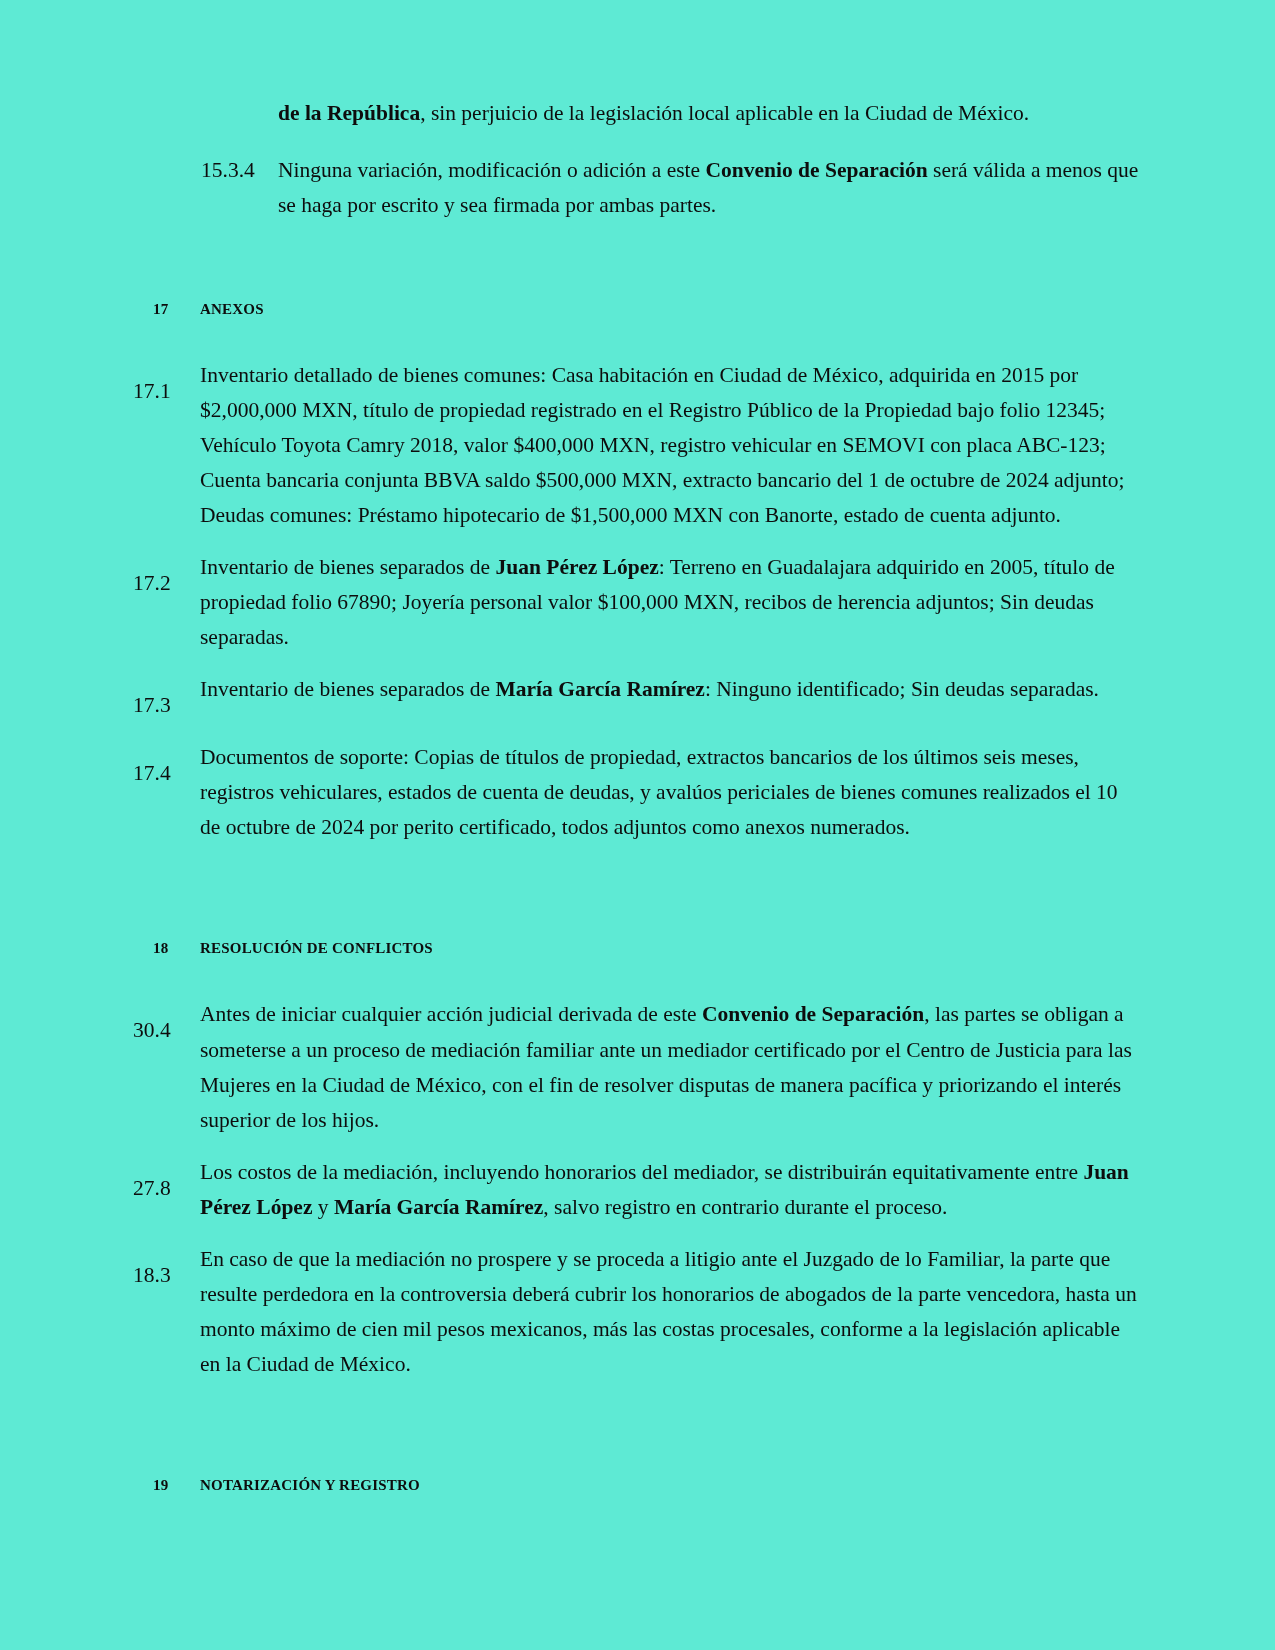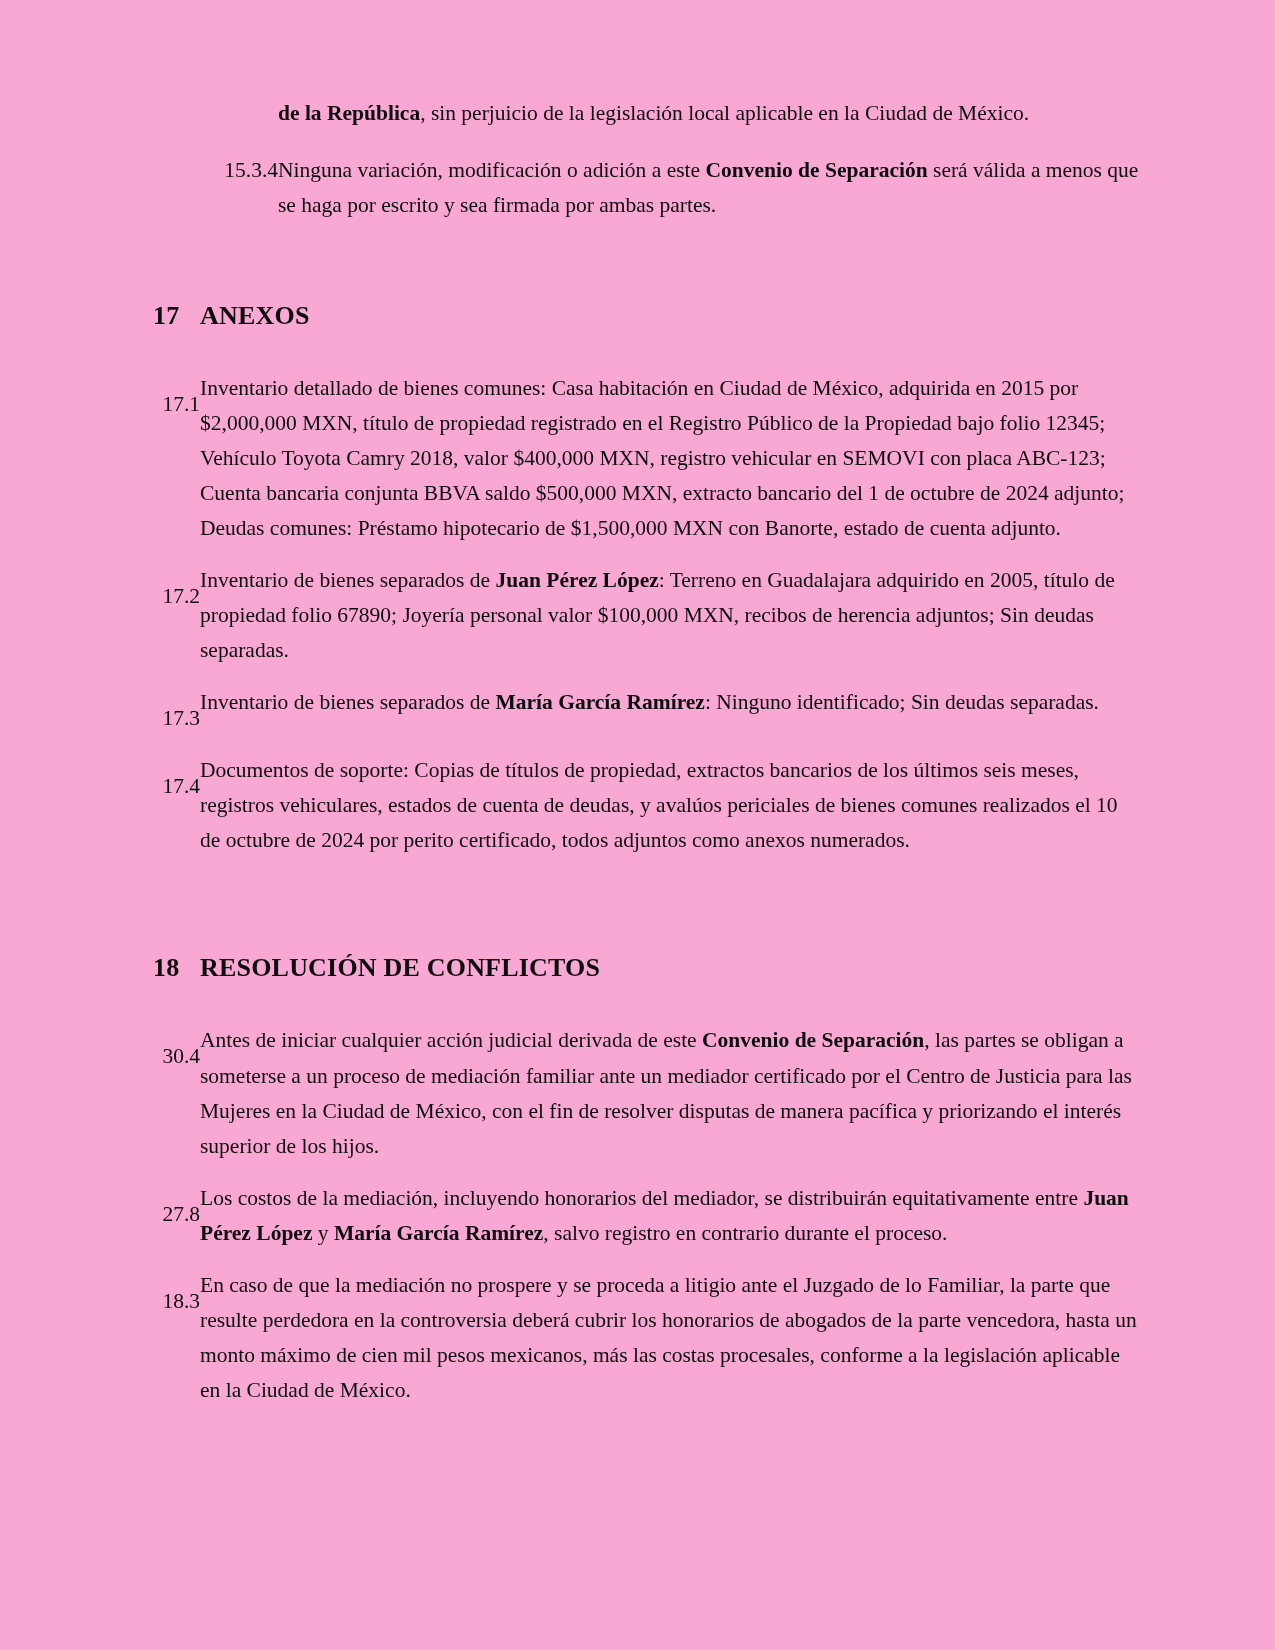--- a/index.html
+++ b/index.html
@@ -4,21 +4,21 @@
 <style>
   html, body {
     margin: 0;
     padding: 0;
     background: #ffffff;
   }
   .page {
     width: 1275px;
     height: 1650px;
     position: relative;
-    background: #f9a8d4;
+    background: #5eead4;
     font-family: "Liberation Serif", "DejaVu Serif", serif;
     color: #0d0d0d;
     box-sizing: border-box;
     padding: 0;
     overflow: hidden;
   }
   .content {
     position: absolute;
     left: 133px;
     top: 96px;
@@ -27,21 +27,21 @@
 
   
   .clause {
     display: flex;
     align-items: flex-start;
     font-size: 21.5px;
     line-height: 1.63;
   }
   .clause .num {
     flex: 0 0 auto;
-    text-align: right;
+    text-align: left;
     white-space: nowrap;
   }
   .clause .body {
     flex: 1 1 auto;
   }
 
   
   .lvl2 { margin-bottom: 17px; }
   .lvl2 > .num {
     width: 67px;
@@ -61,21 +61,21 @@
     line-height: 1.63;
     padding-left: 145px;
     margin: 0 0 22px 0;
   }
 
   
   .section-heading {
     display: flex;
     align-items: baseline;
     font-weight: bold;
-    font-size: 26px;
+    font-size: 15px;
     letter-spacing: 0.2px;
   }
   .section-heading .num {
     width: 67px;
     padding-left: 20px;
     box-sizing: border-box;
   }
   .section-heading .title {
     flex: 1 1 auto;
   }
@@ -146,15 +146,19 @@
       <span class="body"><span>Los costos de la mediación, incluyendo honorarios del mediador, se distribuirán equitativamente entre </span><b>Juan Pérez López</b><span> y </span><b>María García Ramírez</b><span>, salvo registro en contrario durante el proceso.</span></span>
     </div>
 
     <div class="clause lvl2">
       <span class="num">18.3</span>
       <span class="body">En caso de que la mediación no prospere y se proceda a litigio ante el Juzgado de lo Familiar, la parte que resulte perdedora en la controversia deberá cubrir los honorarios de abogados de la parte vencedora, hasta un monto máximo de cien mil pesos mexicanos, más las costas procesales, conforme a la legislación aplicable en la Ciudad de México.</span>
     </div>
 
     <div class="sp-xl"></div>
 
+    <div class="section-heading">
+      <span class="num">19</span>
+      <span class="title">NOTARIZACIÓN Y REGISTRO</span>
+    </div>
 
   </div>
 </div>
 
 </body></html>

